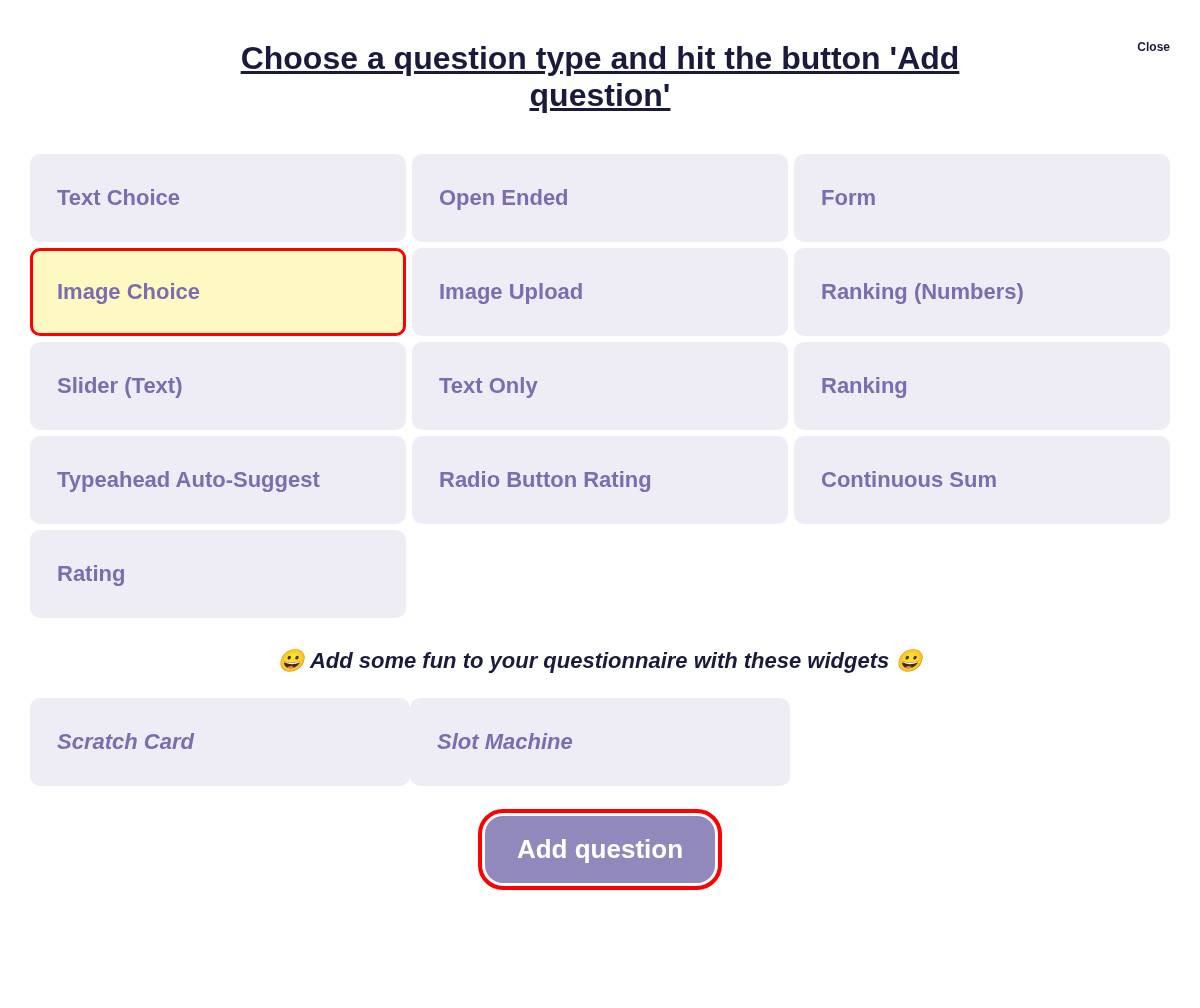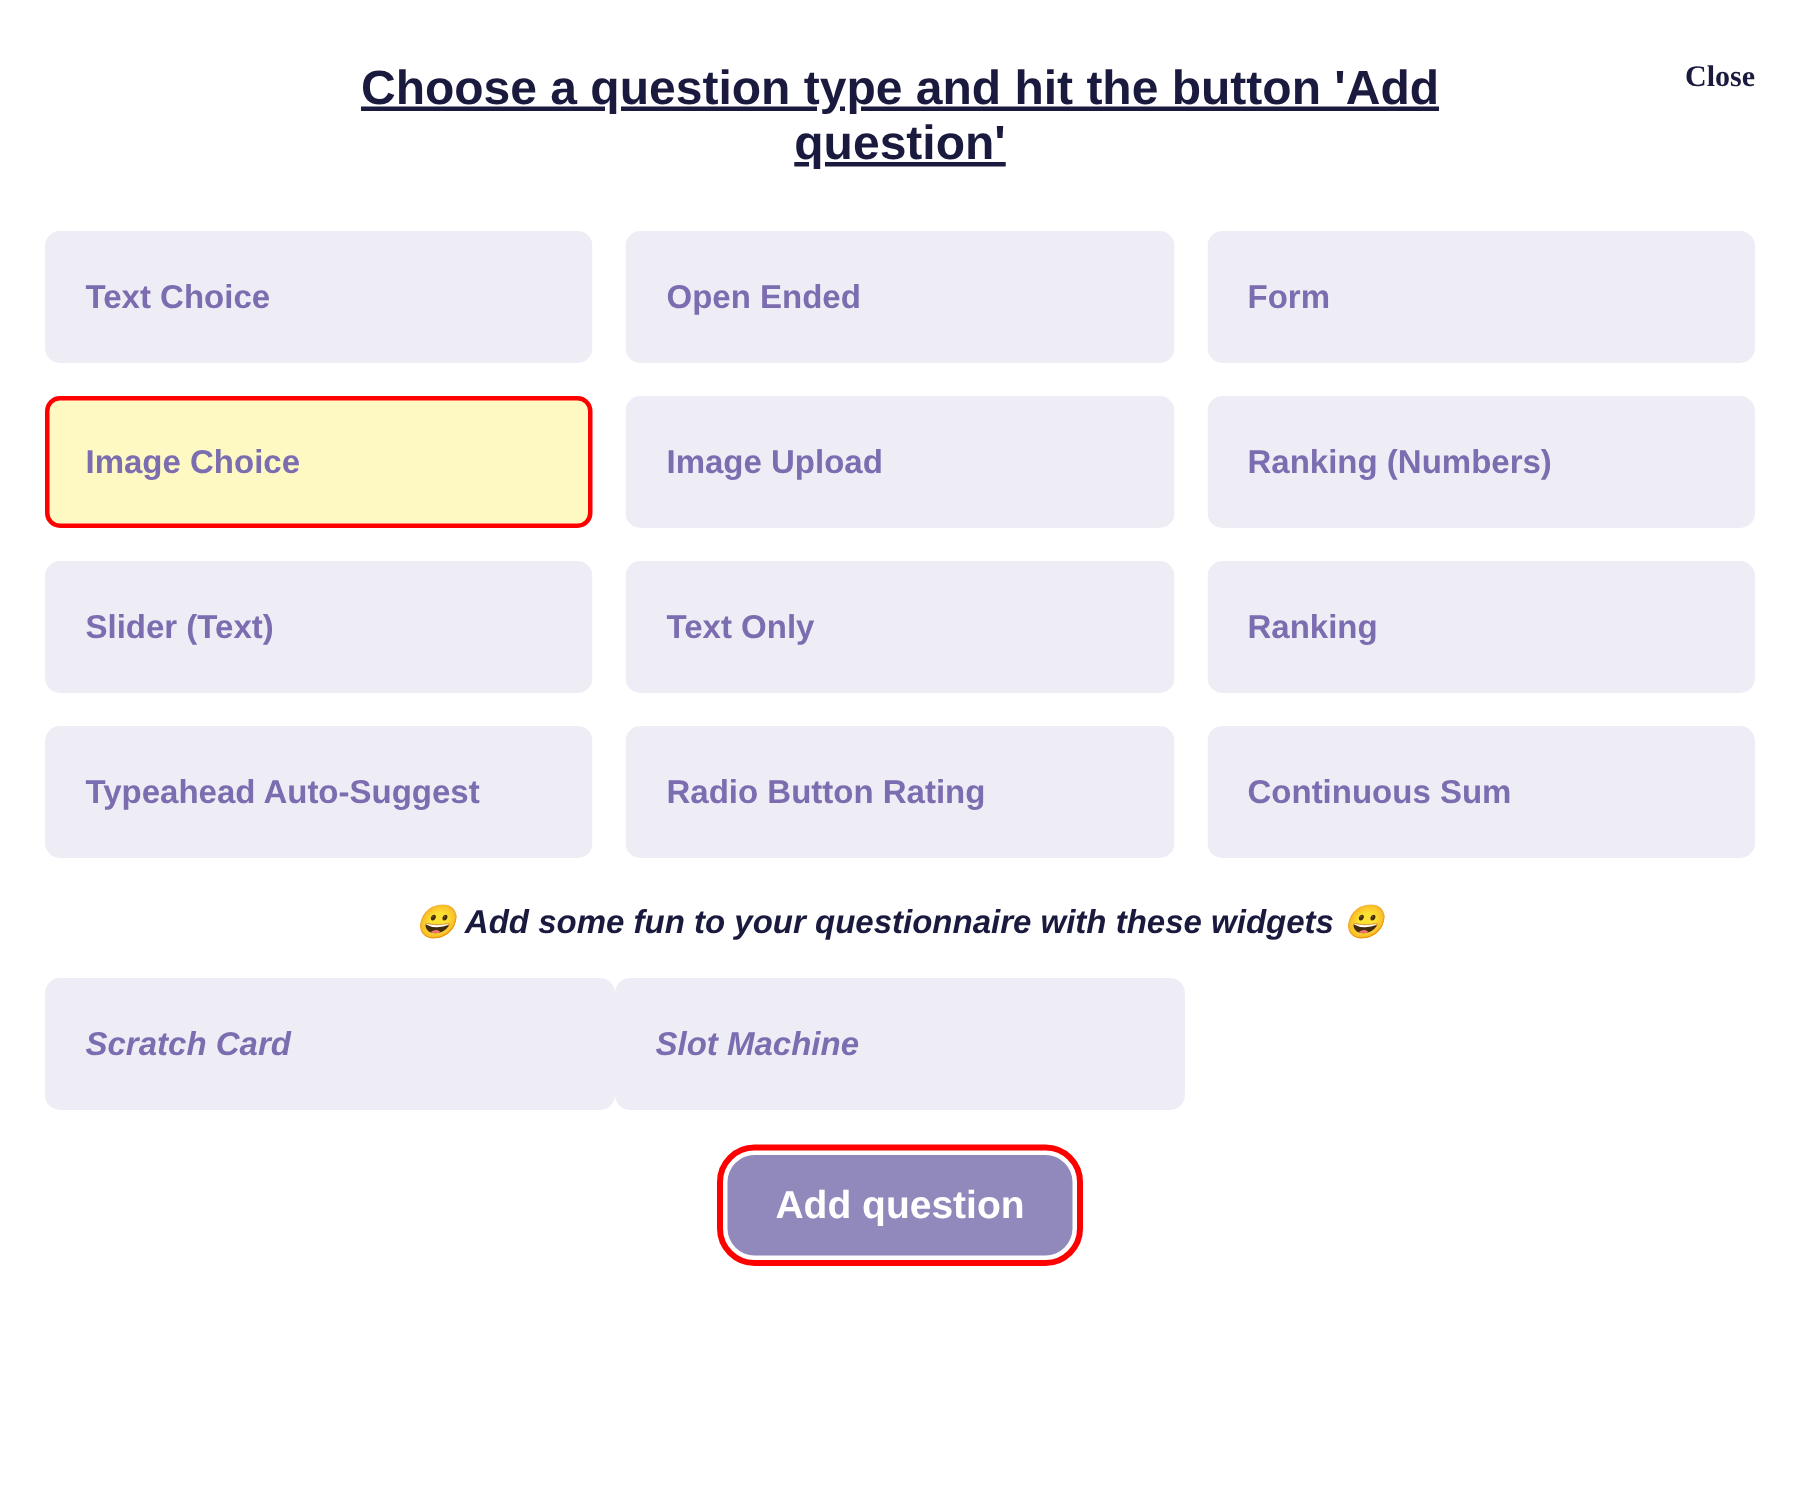--- a/index.html
+++ b/index.html
@@ -32,33 +32,32 @@
       color: #1a1a3e;
       text-align: center;
       max-width: 800px;
       text-decoration: underline;
     }
 
     .close-btn {
       position: absolute;
       right: 0;
       top: 10px;
-      font-size: 20px;
+      font-size: 12px;
       font-weight: 700;
       color: #1a1a3e;
       cursor: pointer;
       background: none;
       border: none;
-      font-family: Liberation Serif, serif;
     }
 
     .grid {
       display: grid;
       grid-template-columns: repeat(3, 1fr);
-      gap: 22px;
+      gap: 6px;
       margin-bottom: 30px;
     }
 
     .card {
       background: #eeecf5;
       border-radius: 10px;
       padding: 28px 24px;
       cursor: pointer;
       border: 3px solid transparent;
     }
@@ -126,20 +125,21 @@
     <div class="card"><span class="card-label">Form</span></div>
     <div class="card selected"><span class="card-label">Image Choice</span></div>
     <div class="card"><span class="card-label">Image Upload</span></div>
     <div class="card"><span class="card-label">Ranking (Numbers)</span></div>
     <div class="card"><span class="card-label">Slider (Text)</span></div>
     <div class="card"><span class="card-label">Text Only</span></div>
     <div class="card"><span class="card-label">Ranking</span></div>
     <div class="card"><span class="card-label">Typeahead Auto-Suggest</span></div>
     <div class="card"><span class="card-label">Radio Button Rating</span></div>
     <div class="card"><span class="card-label">Continuous Sum</span></div>
+    <div class="card"><span class="card-label">Rating</span></div>
   </div>
 
 <div class="widgets-section">
   <p class="widgets-title" id="widgets-title">😀 Add some fun to your questionnaire with these widgets 😀</p>
   <div class="widgets-grid" id="widgets-grid">
   <div class="card"><span class="card-label">Scratch Card</span></div>
       <div class="card"><span class="card-label">Slot Machine</span></div>
     </div>
 </div>
 

